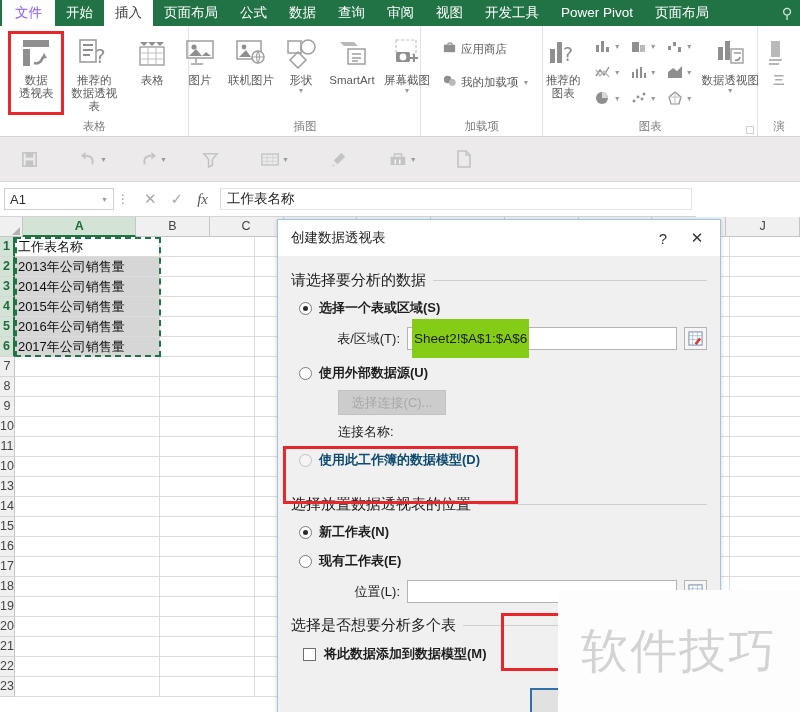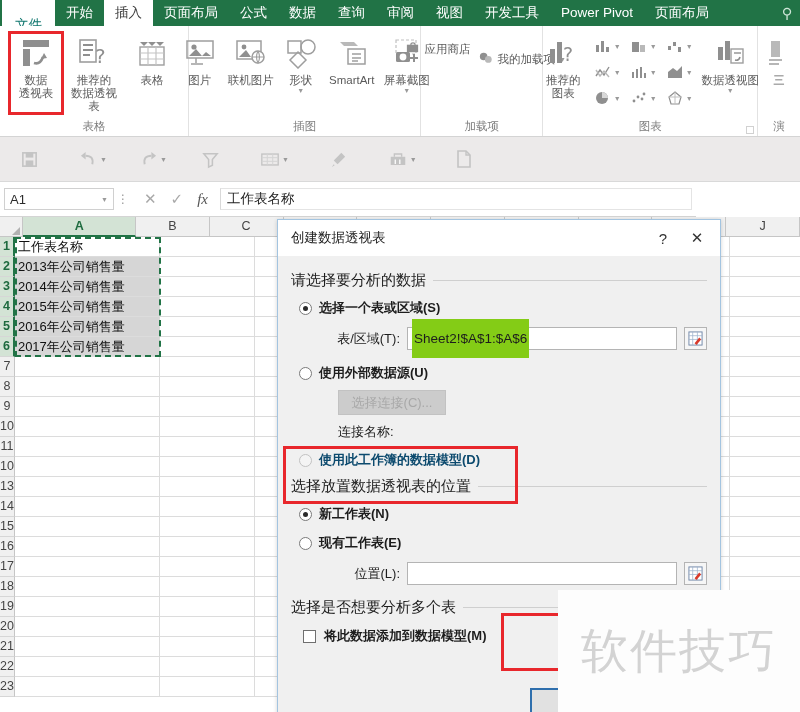--- a/index.html
+++ b/index.html
@@ -13,22 +13,22 @@
   
   .ribbon-tabs {
     position: absolute; left: 0; top: 0; width: 800px; height: 26px;
     background: #217346; display: flex; align-items: flex-end;
   }
   .tab {
     height: 26px; line-height: 26px; padding: 0 11px;
     color: #fff; font-size: 13.5px; white-space: nowrap; cursor: default;
   }
   .tab.file {
-    background: #ffffff; color: #0f766e; font-weight: normal;
-    margin-left: 2px; padding: 12px 13px;
+    background: #ffffff; color: #8b5cf6; font-weight: normal;
+    margin-left: 2px; padding: 0 13px;
   }
   .tab.active { background: #ffffff; color: #3b3b3b; }
   .lamp-icon {
     margin-left: auto; margin-right: 8px; color: #cfe6d8; font-size: 14px;
     line-height: 26px;
   }
 
   
   .ribbon {
     position: absolute; left: 0; top: 26px; width: 800px; height: 111px;
@@ -333,21 +333,21 @@
             </svg>
           </div>
           <div class="cap">屏幕截图</div>
           <div class="caret">▼</div>
         </div>
       </div>
       <div class="group-label">插图</div>
     </div>
 
     <div class="group" style="width:122px; padding-top:12px">
-      <div class="group-items" style="flex-direction:row; align-items:flex-start; padding-left:8px">
+      <div class="group-items" style="flex-direction:column; align-items:flex-start; padding-left:8px">
         <div class="small-btn">
           <span>
             <svg width="15" height="15" viewBox="0 0 16 16">
               <path d="M2 5 h12 v8 h-12 z" class="icon-gray"></path>
               <path d="M6 5 a2.6 2.6 0 0 1 5 0" fill="none" stroke="#8f8f8f" stroke-width="1.5"></path>
             </svg>
           </span>
           <span class="cap">应用商店</span>
         </div>
         <div class="small-btn" style="margin-top:10px">
@@ -869,21 +869,21 @@
       </div>
 
       <div class="gray-btn">选择连接(C)...</div>
       <div class="conn-name">连接名称:</div>
 
       <div class="radio-row" style="margin-top:10px">
         <span class="radio dis"></span>
         <span class="rlabel dis">使用此工作簿的数据模型(D)</span>
       </div>
 
-      <div class="sect-head" style="margin-top:8px">
+      <div class="sect-head" style="margin-top:26px">
         <span class="txt">选择放置数据透视表的位置</span>
         <span class="rule"></span>
       </div>
 
       <div class="radio-row">
         <span class="radio on"></span>
         <span class="rlabel">新工作表(N)</span>
       </div>
 
       <div class="radio-row" style="margin-top:11px">

